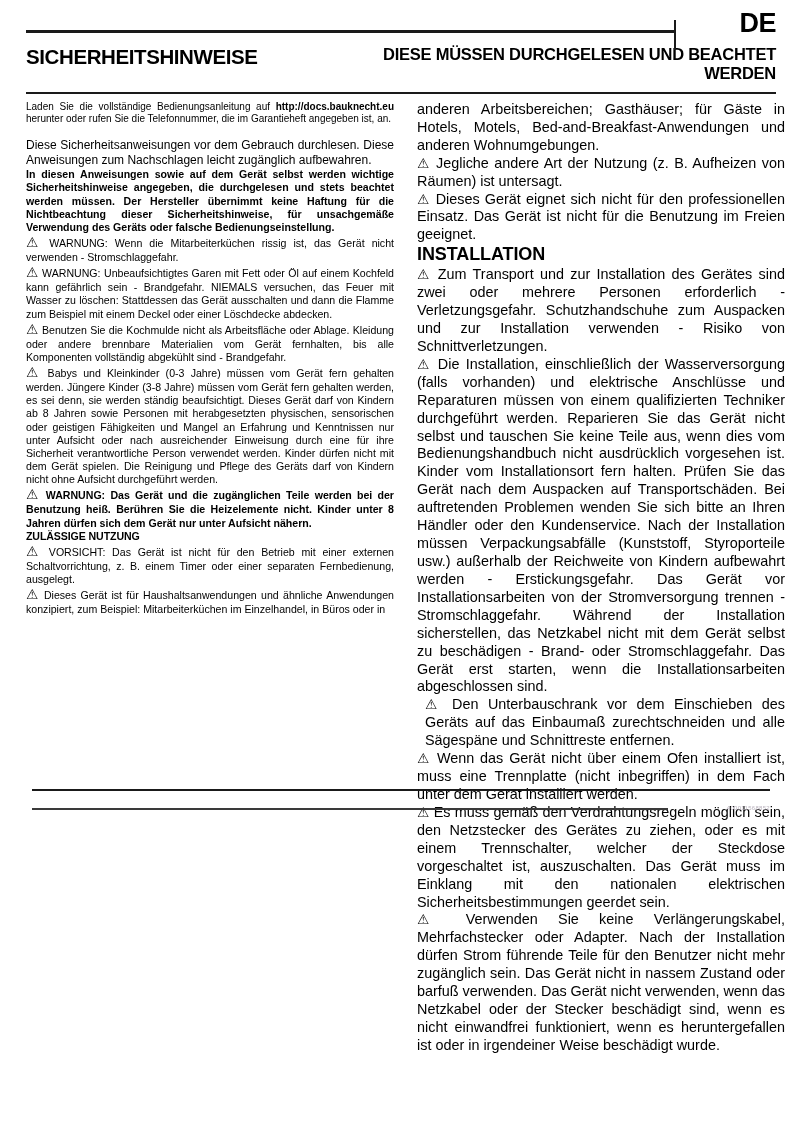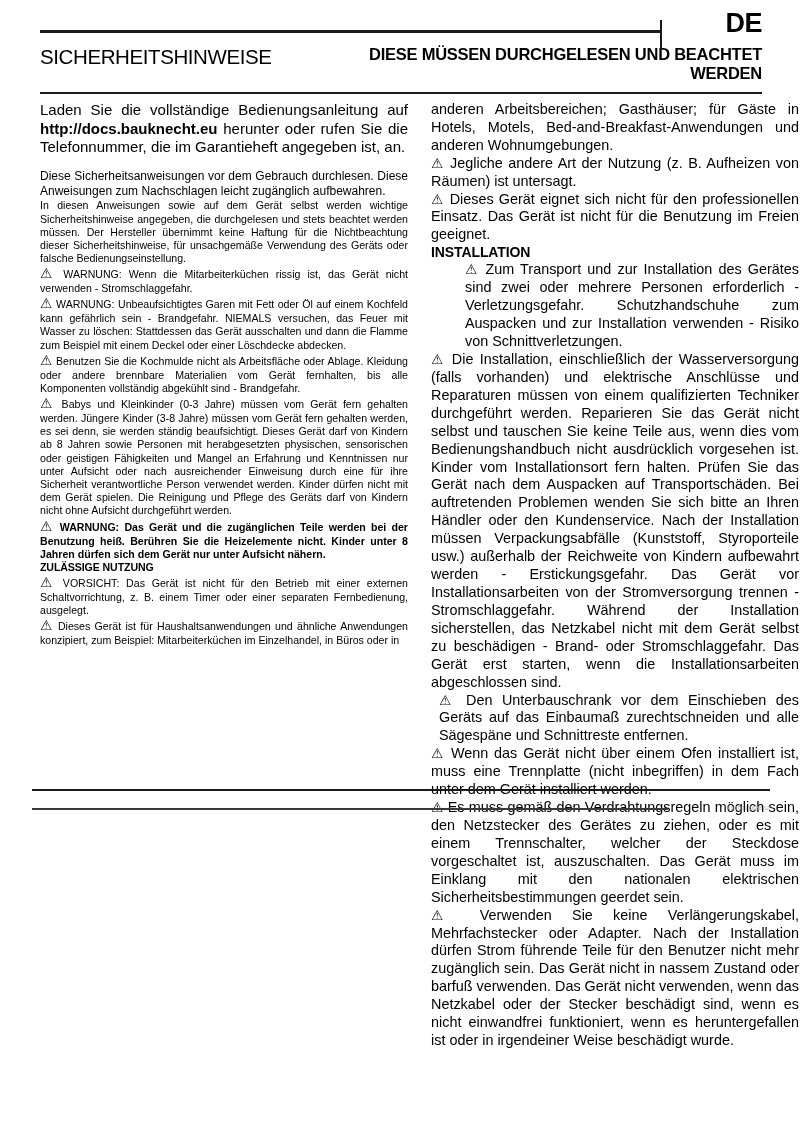--- a/index.html
+++ b/index.html
@@ -13,21 +13,21 @@
     font-family: "Liberation Sans", sans-serif;
     color: #000000;
     overflow: hidden;
   }
 
   .page {
     position: relative;
     width: 802px;
     height: 824px;
     box-sizing: border-box;
-    padding: 0 40px;
+    padding: 0 26px;
   }
 
   
   .header {
     position: relative;
     padding-top: 26px;
   }
   .header-rule-row {
     position: relative;
     height: 10px;
@@ -59,21 +59,21 @@
   }
 
   .header-titles {
     display: flex;
     align-items: flex-start;
     justify-content: space-between;
     padding-top: 9px;
   }
   .title-main {
     font-size: 20.5px;
-    font-weight: normal;
+    font-weight: bold;
     letter-spacing: -0.4px;
     white-space: nowrap;
     line-height: 1.12;
     padding-top: 1px;
   }
   .title-sub {
     font-size: 16.5px;
     font-weight: bold;
     letter-spacing: -0.25px;
     text-align: right;
@@ -171,38 +171,38 @@
     </div>
     <div class="header-titles">
       <div class="title-main">SICHERHEITSHINWEISE</div>
       <div class="title-sub">DIESE MÜSSEN DURCHGELESEN UND BEACHTET WERDEN</div>
     </div>
     <div class="header-bottom-rule"></div>
   </div>
 
   <div class="columns">
     <div class="col" id="col-left">
-        <p class="para spaced-after" style="font-size: 15px;">Laden Sie die vollständige Bedienungsanleitung auf <b>http://docs.bauknecht.eu</b> herunter oder rufen Sie die Telefonnummer, die im Garantieheft angegeben ist, an.</p>
+        <p class="para spaced-after" style="font-size: 10px;">Laden Sie die vollständige Bedienungsanleitung auf <b>http://docs.bauknecht.eu</b> herunter oder rufen Sie die Telefonnummer, die im Garantieheft angegeben ist, an.</p>
         <p class="para" style="font-size: 12px;">Diese Sicherheitsanweisungen vor dem Gebrauch durchlesen. Diese Anweisungen zum Nachschlagen leicht zugänglich aufbewahren.</p>
-        <p class="para" style="font-size: 10.6px;">In diesen Anweisungen sowie auf dem Gerät selbst werden wichtige Sicherheitshinweise angegeben, die durchgelesen und stets beachtet werden müssen. Der Hersteller übernimmt keine Haftung für die Nichtbeachtung dieser Sicherheitshinweise, für unsachgemäße Verwendung des Geräts oder falsche Bedienungseinstellung.</p>
+        <p class="para" style="font-size: 10.6px; font-weight: bold;">In diesen Anweisungen sowie auf dem Gerät selbst werden wichtige Sicherheitshinweise angegeben, die durchgelesen und stets beachtet werden müssen. Der Hersteller übernimmt keine Haftung für die Nichtbeachtung dieser Sicherheitshinweise, für unsachgemäße Verwendung des Geräts oder falsche Bedienungseinstellung.</p>
         <p class="para" style="font-size: 10.6px;"><span class="warn">⚠</span><span> WARNUNG: Wenn die Mitarbeiterküchen rissig ist, das Gerät nicht verwenden - Stromschlaggefahr.</span></p>
         <p class="para" style="font-size: 10.6px;"><span class="warn">⚠</span><span> WARNUNG: Unbeaufsichtigtes Garen mit Fett oder Öl auf einem Kochfeld kann gefährlich sein - Brandgefahr. NIEMALS versuchen, das Feuer mit Wasser zu löschen: Stattdessen das Gerät ausschalten und dann die Flamme zum Beispiel mit einem Deckel oder einer Löschdecke abdecken.</span></p>
         <p class="para" style="font-size: 10.6px;"><span class="warn">⚠</span><span> Benutzen Sie die Kochmulde nicht als Arbeitsfläche oder Ablage. Kleidung oder andere brennbare Materialien vom Gerät fernhalten, bis alle Komponenten vollständig abgekühlt sind - Brandgefahr.</span></p>
         <p class="para" style="font-size: 10.6px;"><span class="warn">⚠</span><span> Babys und Kleinkinder (0-3 Jahre) müssen vom Gerät fern gehalten werden. Jüngere Kinder (3-8 Jahre) müssen vom Gerät fern gehalten werden, es sei denn, sie werden ständig beaufsichtigt. Dieses Gerät darf von Kindern ab 8 Jahren sowie Personen mit herabgesetzten physischen, sensorischen oder geistigen Fähigkeiten und Mangel an Erfahrung und Kenntnissen nur unter Aufsicht oder nach ausreichender Einweisung durch eine für ihre Sicherheit verantwortliche Person verwendet werden. Kinder dürfen nicht mit dem Gerät spielen. Die Reinigung und Pflege des Geräts darf von Kindern nicht ohne Aufsicht durchgeführt werden.</span></p>
         <p class="para" style="font-size: 10.6px;"><span class="warn">⚠</span><span style="font-weight: bold;"> WARNUNG: Das Gerät und die zugänglichen Teile werden bei der Benutzung heiß. Berühren Sie die Heizelemente nicht. Kinder unter 8 Jahren dürfen sich dem Gerät nur unter Aufsicht nähern.</span></p>
         <div class="section-head" style="font-size: 10.6px;">ZULÄSSIGE NUTZUNG</div>
         <p class="para" style="font-size: 10.6px;"><span class="warn">⚠</span><span> VORSICHT: Das Gerät ist nicht für den Betrieb mit einer externen Schaltvorrichtung, z. B. einem Timer oder einer separaten Fernbedienung, ausgelegt.</span></p>
         <p class="para" style="font-size: 10.6px;"><span class="warn">⚠</span><span> Dieses Gerät ist für Haushaltsanwendungen und ähnliche Anwendungen konzipiert, zum Beispiel: Mitarbeiterküchen im Einzelhandel, in Büros oder in</span></p>
       </div>
     <div class="col" id="col-right">
         <p class="para" style="font-size: 14.4px;">anderen Arbeitsbereichen; Gasthäuser; für Gäste in Hotels, Motels, Bed-and-Breakfast-Anwendungen und anderen Wohnumgebungen.</p>
         <p class="para" style="font-size: 14.4px;"><span class="warn">⚠</span><span> Jegliche andere Art der Nutzung (z. B. Aufheizen von Räumen) ist untersagt.</span></p>
         <p class="para" style="font-size: 14.4px;"><span class="warn">⚠</span><span> Dieses Gerät eignet sich nicht für den professionellen Einsatz. Das Gerät ist nicht für die Benutzung im Freien geeignet.</span></p>
-        <div class="section-head" style="font-size: 14px;">INSTALLATION</div>
-        <p class="para" style="font-size: 14.4px; margin-left: 34px;"><span class="warn">⚠</span><span> Zum Transport und zur Installation des Gerätes sind zwei oder mehrere Personen erforderlich - Verletzungsgefahr. Schutzhandschuhe zum Auspacken und zur Installation verwenden - Risiko von Schnittverletzungen.</span></p>
+        <div class="section-head" style="font-size: 18px;">INSTALLATION</div>
+        <p class="para" style="font-size: 14.4px;"><span class="warn">⚠</span><span> Zum Transport und zur Installation des Gerätes sind zwei oder mehrere Personen erforderlich - Verletzungsgefahr. Schutzhandschuhe zum Auspacken und zur Installation verwenden - Risiko von Schnittverletzungen.</span></p>
         <p class="para" style="font-size: 14.4px;"><span class="warn">⚠</span><span> Die Installation, einschließlich der Wasserversorgung (falls vorhanden) und elektrische Anschlüsse und Reparaturen müssen von einem qualifizierten Techniker durchgeführt werden. Reparieren Sie das Gerät nicht selbst und tauschen Sie keine Teile aus, wenn dies vom Bedienungshandbuch nicht ausdrücklich vorgesehen ist. Kinder vom Installationsort fern halten. Prüfen Sie das Gerät nach dem Auspacken auf Transportschäden. Bei auftretenden Problemen wenden Sie sich bitte an Ihren Händler oder den Kundenservice. Nach der Installation müssen Verpackungsabfälle (Kunststoff, Styroporteile usw.) außerhalb der Reichweite von Kindern aufbewahrt werden - Erstickungsgefahr. Das Gerät vor Installationsarbeiten von der Stromversorgung trennen - Stromschlaggefahr. Während der Installation sicherstellen, das Netzkabel nicht mit dem Gerät selbst zu beschädigen - Brand- oder Stromschlaggefahr. Das Gerät erst starten, wenn die Installationsarbeiten abgeschlossen sind.</span></p>
         <p class="para" style="font-size: 14.4px; margin-left: 8px;"><span class="warn">⚠</span><span> Den Unterbauschrank vor dem Einschieben des Geräts auf das Einbaumaß zurechtschneiden und alle Sägespäne und Schnittreste entfernen.</span></p>
         <p class="para" style="font-size: 14.4px;"><span class="warn">⚠</span><span> Wenn das Gerät nicht über einem Ofen installiert ist, muss eine Trennplatte (nicht inbegriffen) in dem Fach unter dem Gerät installiert werden.</span></p>
         <p class="para" style="font-size: 14.4px;"><span class="warn">⚠</span><span> Es muss gemäß den Verdrahtungsregeln möglich sein, den Netzstecker des Gerätes zu ziehen, oder es mit einem Trennschalter, welcher der Steckdose vorgeschaltet ist, auszuschalten. Das Gerät muss im Einklang mit den nationalen elektrischen Sicherheitsbestimmungen geerdet sein.</span></p>
         <p class="para" style="font-size: 14.4px;"><span class="warn">⚠</span><span> Verwenden Sie keine Verlängerungskabel, Mehrfachstecker oder Adapter. Nach der Installation dürfen Strom führende Teile für den Benutzer nicht mehr zugänglich sein. Das Gerät nicht in nassem Zustand oder barfuß verwenden. Das Gerät nicht verwenden, wenn das Netzkabel oder der Stecker beschädigt sind, wenn es nicht einwandfrei funktioniert, wenn es heruntergefallen ist oder in irgendeiner Weise beschädigt wurde.</span></p>
       </div>
   </div>
 
   <div class="footer">
     <div class="footer-rule-top"></div>

